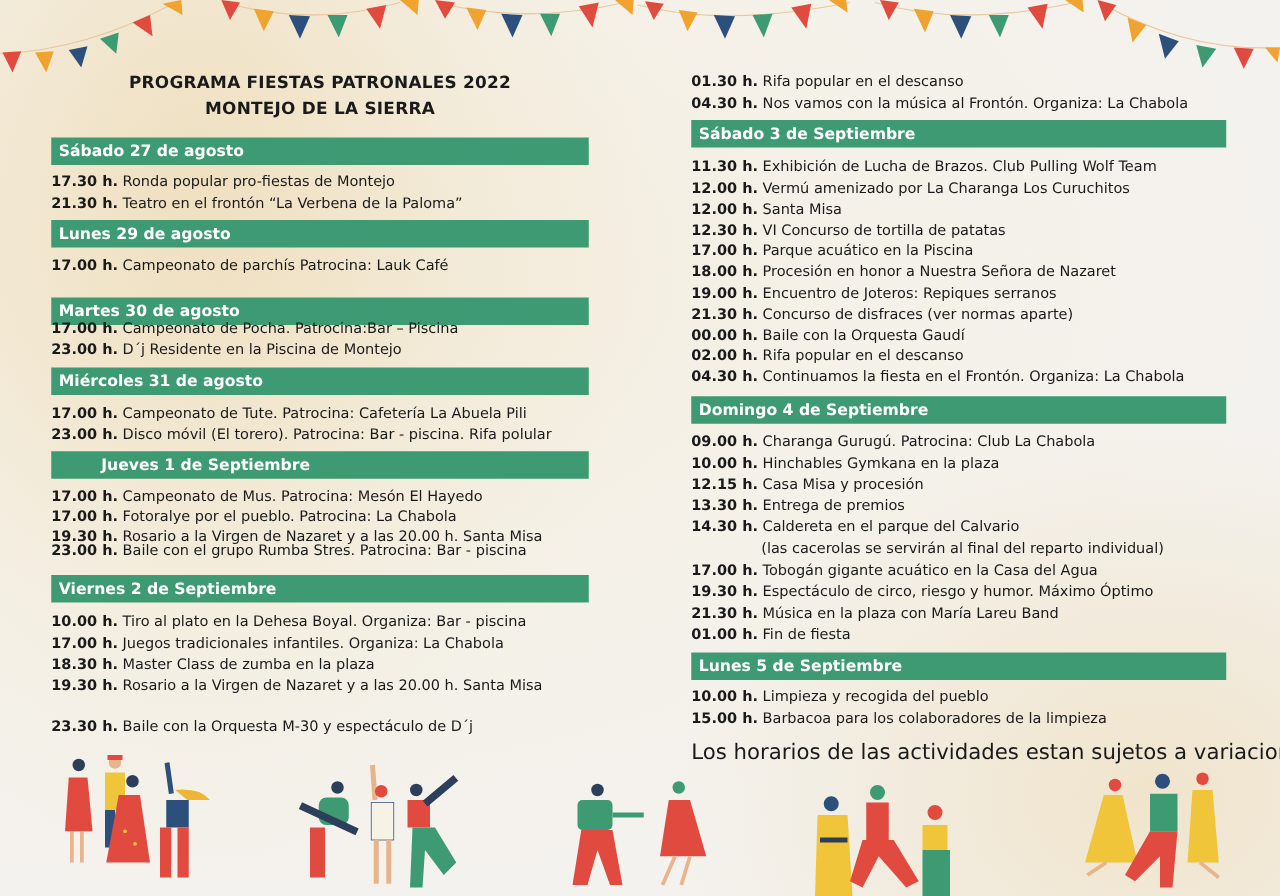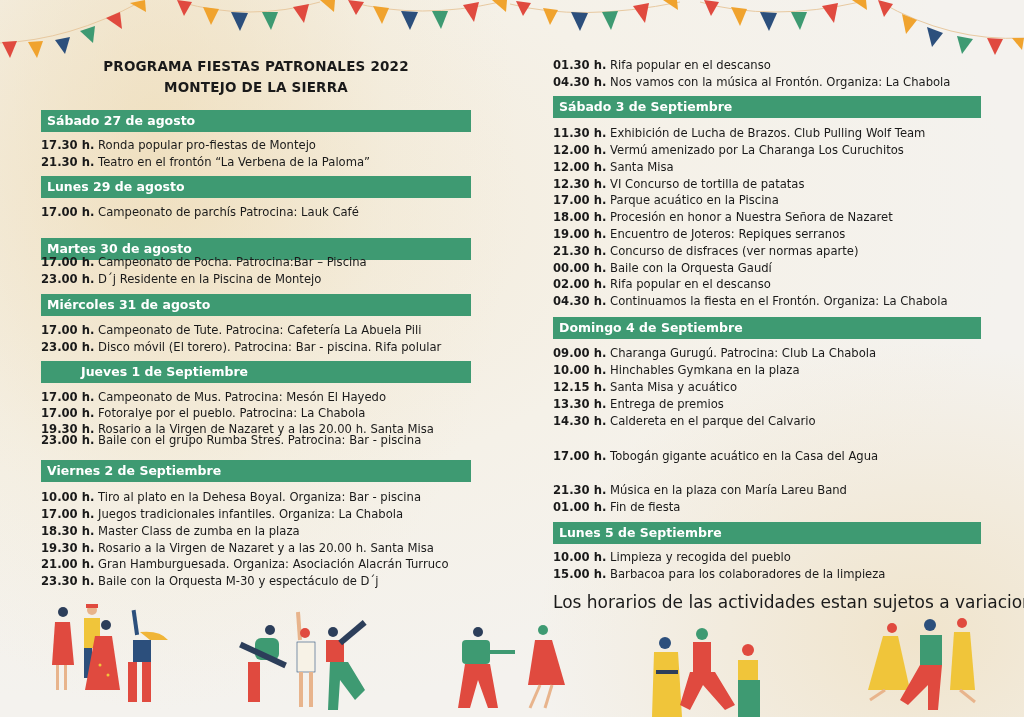--- a/index.html
+++ b/index.html
@@ -137,21 +137,20 @@
   <div class="event" style="top:389px;"><span class="time">17.00 h.</span> <span>Campeonato de Mus. Patrocina: Mesón El Hayedo</span></div>
   <div class="event" style="top:405px;"><span class="time">17.00 h.</span> <span>Fotoralye por el pueblo. Patrocina: La Chabola</span></div>
   <div class="event" style="top:421px;"><span class="time">19.30 h.</span> <span>Rosario a la Virgen de Nazaret y a las 20.00 h. Santa Misa</span></div>
   <div class="event" style="top:432px;"><span class="time">23.00 h.</span> <span>Baile con el grupo Rumba Stres. Patrocina: Bar - piscina</span></div>
 
   <div class="day-header" style="top:460px;">Viernes 2 de Septiembre</div>
   <div class="event" style="top:489px;"><span class="time">10.00 h.</span> <span>Tiro al plato en la Dehesa Boyal. Organiza: Bar - piscina</span></div>
   <div class="event" style="top:506px;"><span class="time">17.00 h.</span> <span>Juegos tradicionales infantiles. Organiza: La Chabola</span></div>
   <div class="event" style="top:523px;"><span class="time">18.30 h.</span> <span>Master Class de zumba en la plaza</span></div>
   <div class="event" style="top:540px;"><span class="time">19.30 h.</span> <span>Rosario a la Virgen de Nazaret y a las 20.00 h. Santa Misa</span></div>
-  <div class="event" style="top:556px;"><span class="time">21.00 h.</span> <span>Gran Hamburguesada. Organiza: Asociación Alacrán Turruco</span></div>
   <div class="event" style="top:573px;"><span class="time">23.30 h.</span> <span>Baile con la Orquesta M-30 y espectáculo de D´j</span></div>
 </div>
 
 <div class="col right" style="top:0;height:610px;">
   <div class="event" style="top:57px;"><span class="time">01.30 h.</span> <span>Rifa popular en el descanso</span></div>
   <div class="event" style="top:74px;"><span class="time">04.30 h.</span> <span>Nos vamos con la música al Frontón. Organiza: La Chabola</span></div>
 
   <div class="day-header" style="top:96px;">Sábado 3 de Septiembre</div>
   <div class="event" style="top:125px;"><span class="time">11.30 h.</span> <span>Exhibición de Lucha de Brazos. Club Pulling Wolf Team</span></div>
   <div class="event" style="top:142px;"><span class="time">12.00 h.</span> <span>Vermú amenizado por La Charanga Los Curuchitos</span></div>
@@ -161,24 +160,26 @@
   <div class="event" style="top:209px;"><span class="time">18.00 h.</span> <span>Procesión en honor a Nuestra Señora de Nazaret</span></div>
   <div class="event" style="top:226px;"><span class="time">19.00 h.</span> <span>Encuentro de Joteros: Repiques serranos</span></div>
   <div class="event" style="top:243px;"><span class="time">21.30 h.</span> <span>Concurso de disfraces (ver normas aparte)</span></div>
   <div class="event" style="top:260px;"><span class="time">00.00 h.</span> <span>Baile con la Orquesta Gaudí</span></div>
   <div class="event" style="top:276px;"><span class="time">02.00 h.</span> <span>Rifa popular en el descanso</span></div>
   <div class="event" style="top:293px;"><span class="time">04.30 h.</span> <span>Continuamos la fiesta en el Frontón. Organiza: La Chabola</span></div>
 
   <div class="day-header" style="top:317px;">Domingo 4 de Septiembre</div>
   <div class="event" style="top:345px;"><span class="time">09.00 h.</span> <span>Charanga Gurugú. Patrocina: Club La Chabola</span></div>
   <div class="event" style="top:362px;"><span class="time">10.00 h.</span> <span>Hinchables Gymkana en la plaza</span></div>
-  <div class="event" style="top:379px;"><span class="time">12.15 h.</span> <span>Santa Misa y acuático</span></div>
+  <div class="event" style="top:379px;"><span class="time">12.15 h.</span> <span>Casa Misa y procesión</span></div>
   <div class="event" style="top:396px;"><span class="time">13.30 h.</span> <span>Entrega de premios</span></div>
   <div class="event" style="top:413px;"><span class="time">14.30 h.</span> <span>Caldereta en el parque del Calvario</span></div>
+  <div class="event indent" style="top:430px;"><span>(las cacerolas se servirán al final del reparto individual)</span></div>
   <div class="event" style="top:448px;"><span class="time">17.00 h.</span> <span>Tobogán gigante acuático en la Casa del Agua</span></div>
+  <div class="event" style="top:465px;"><span class="time">19.30 h.</span> <span>Espectáculo de circo, riesgo y humor. Máximo Óptimo</span></div>
   <div class="event" style="top:482px;"><span class="time">21.30 h.</span> <span>Música en la plaza con María Lareu Band</span></div>
   <div class="event" style="top:499px;"><span class="time">01.00 h.</span> <span>Fin de fiesta</span></div>
 
   <div class="day-header" style="top:522px;">Lunes 5 de Septiembre</div>
   <div class="event" style="top:549px;"><span class="time">10.00 h.</span> <span>Limpieza y recogida del pueblo</span></div>
   <div class="event" style="top:566px;"><span class="time">15.00 h.</span> <span>Barbacoa para los colaboradores de la limpieza</span></div>
 
   <div class="note" style="top:592px;">Los horarios de las actividades estan sujetos a variaciones por imprevistos</div>
 </div>
 

